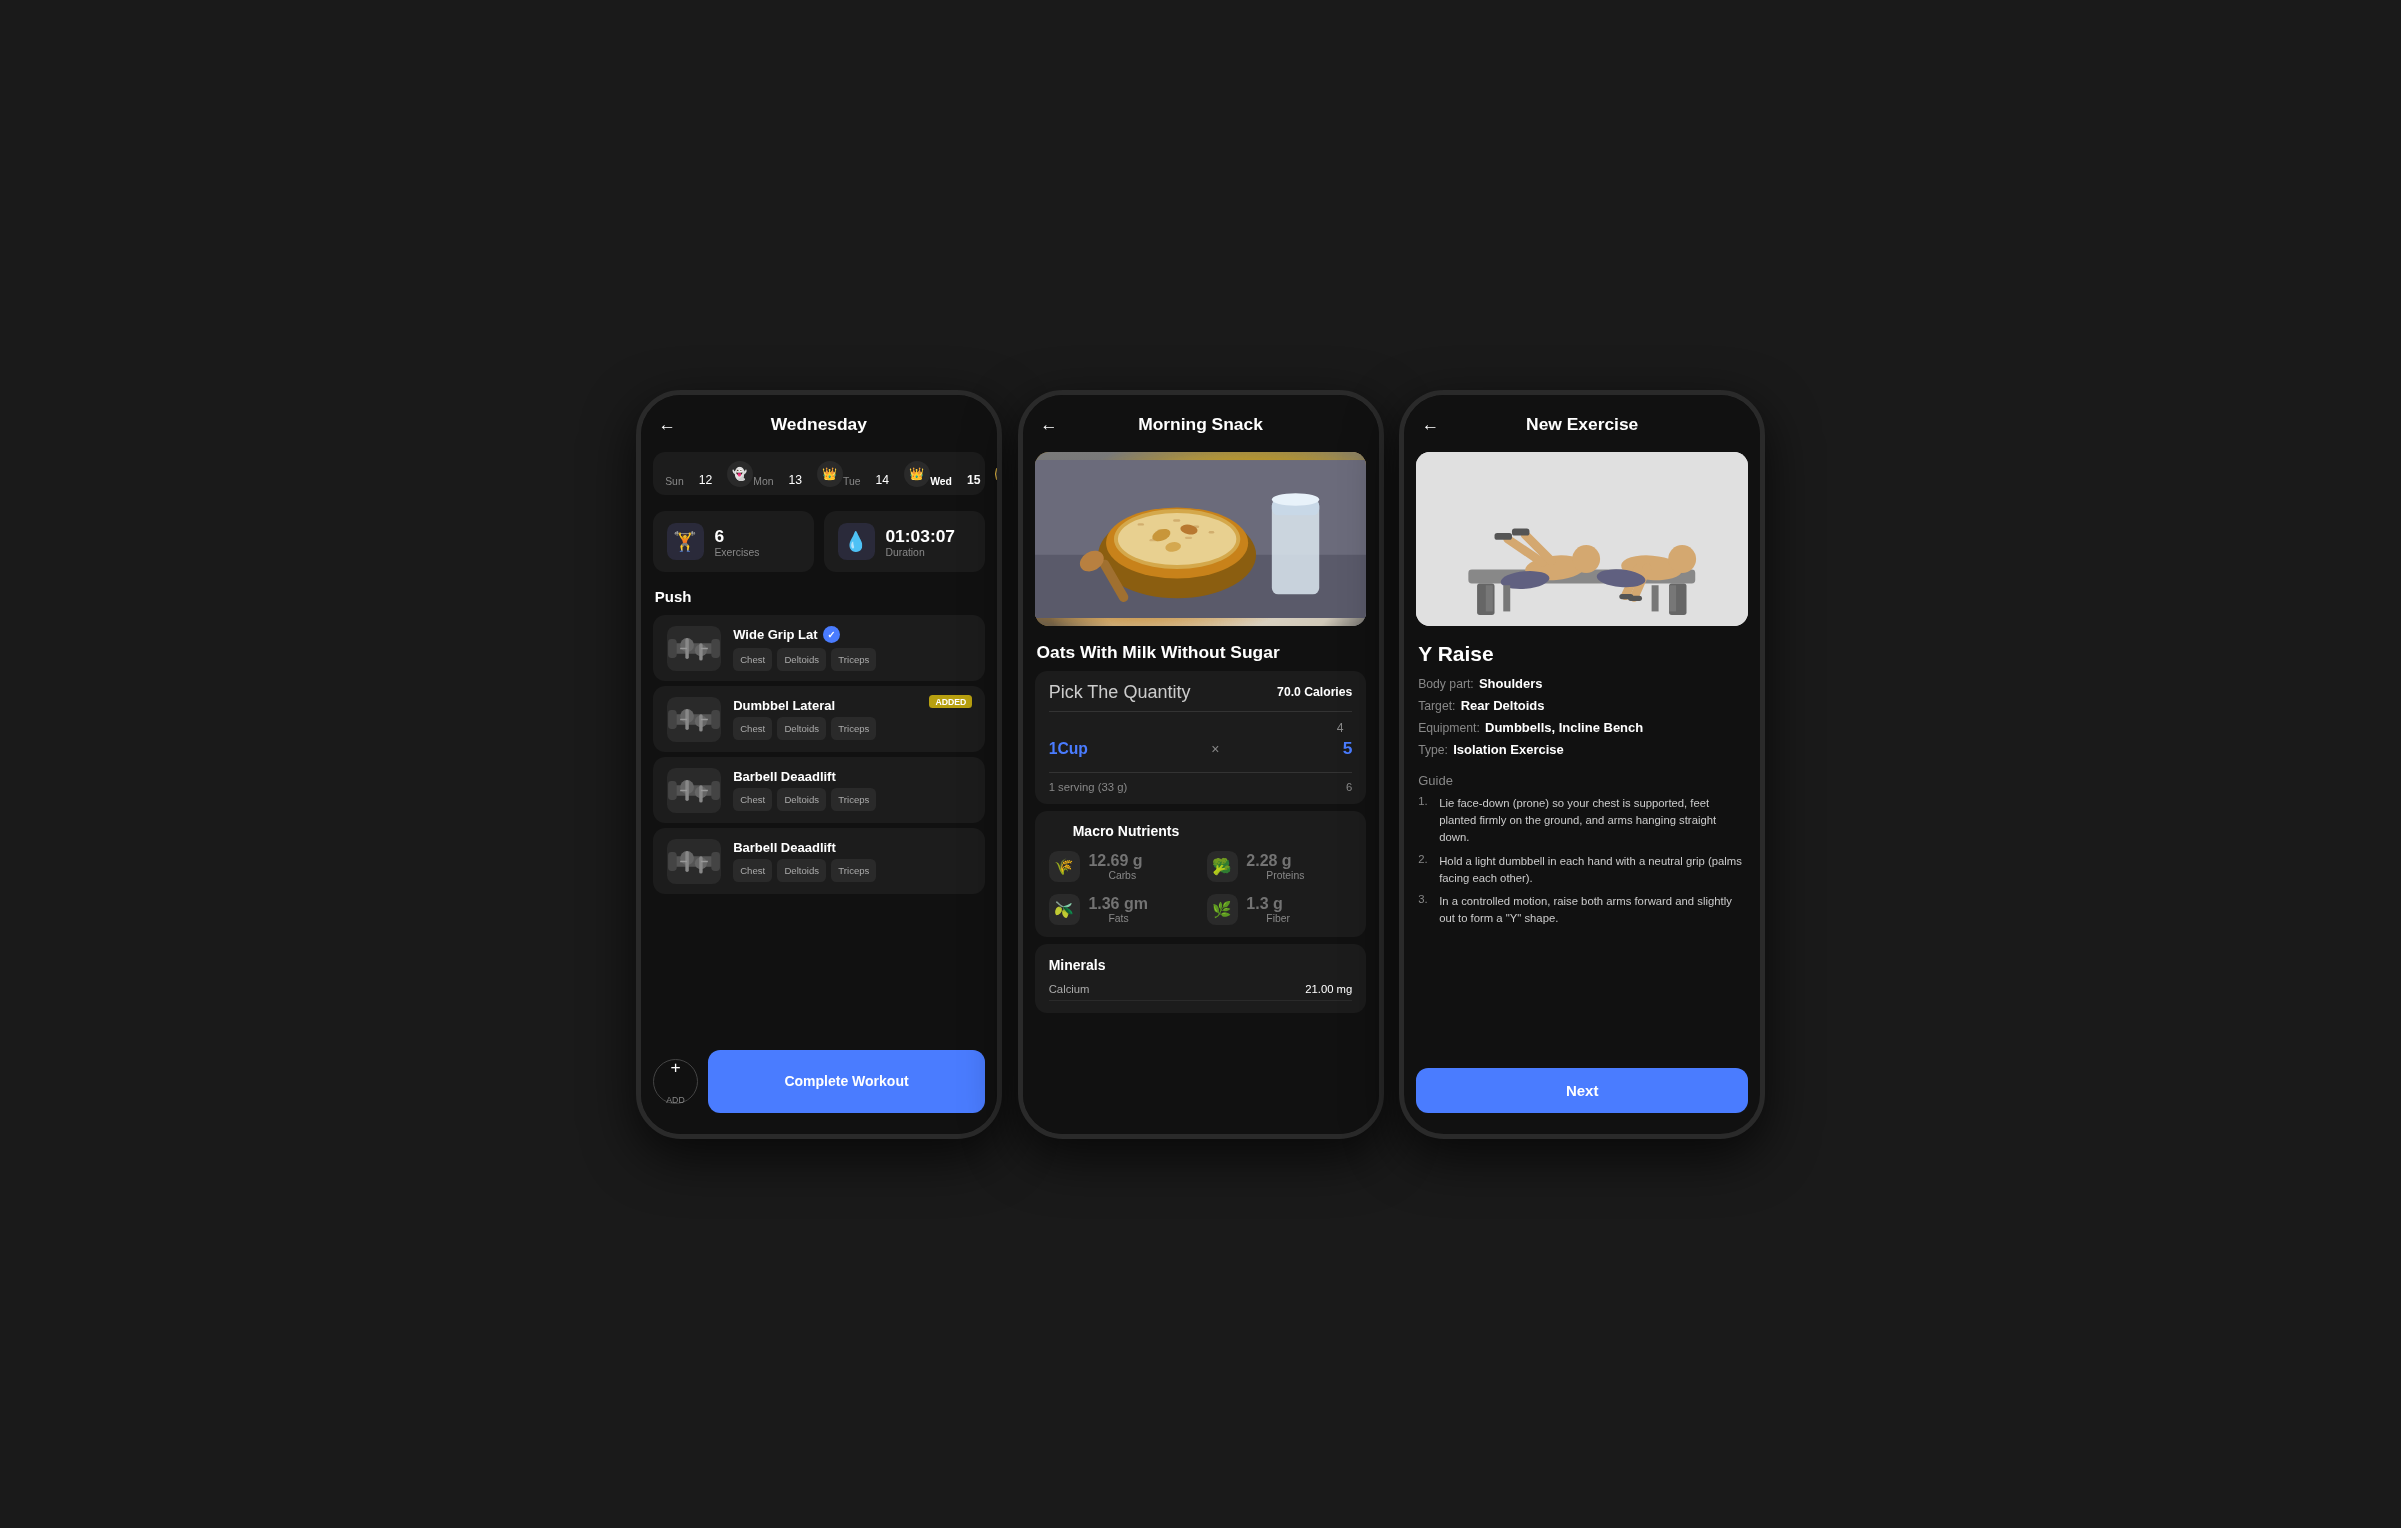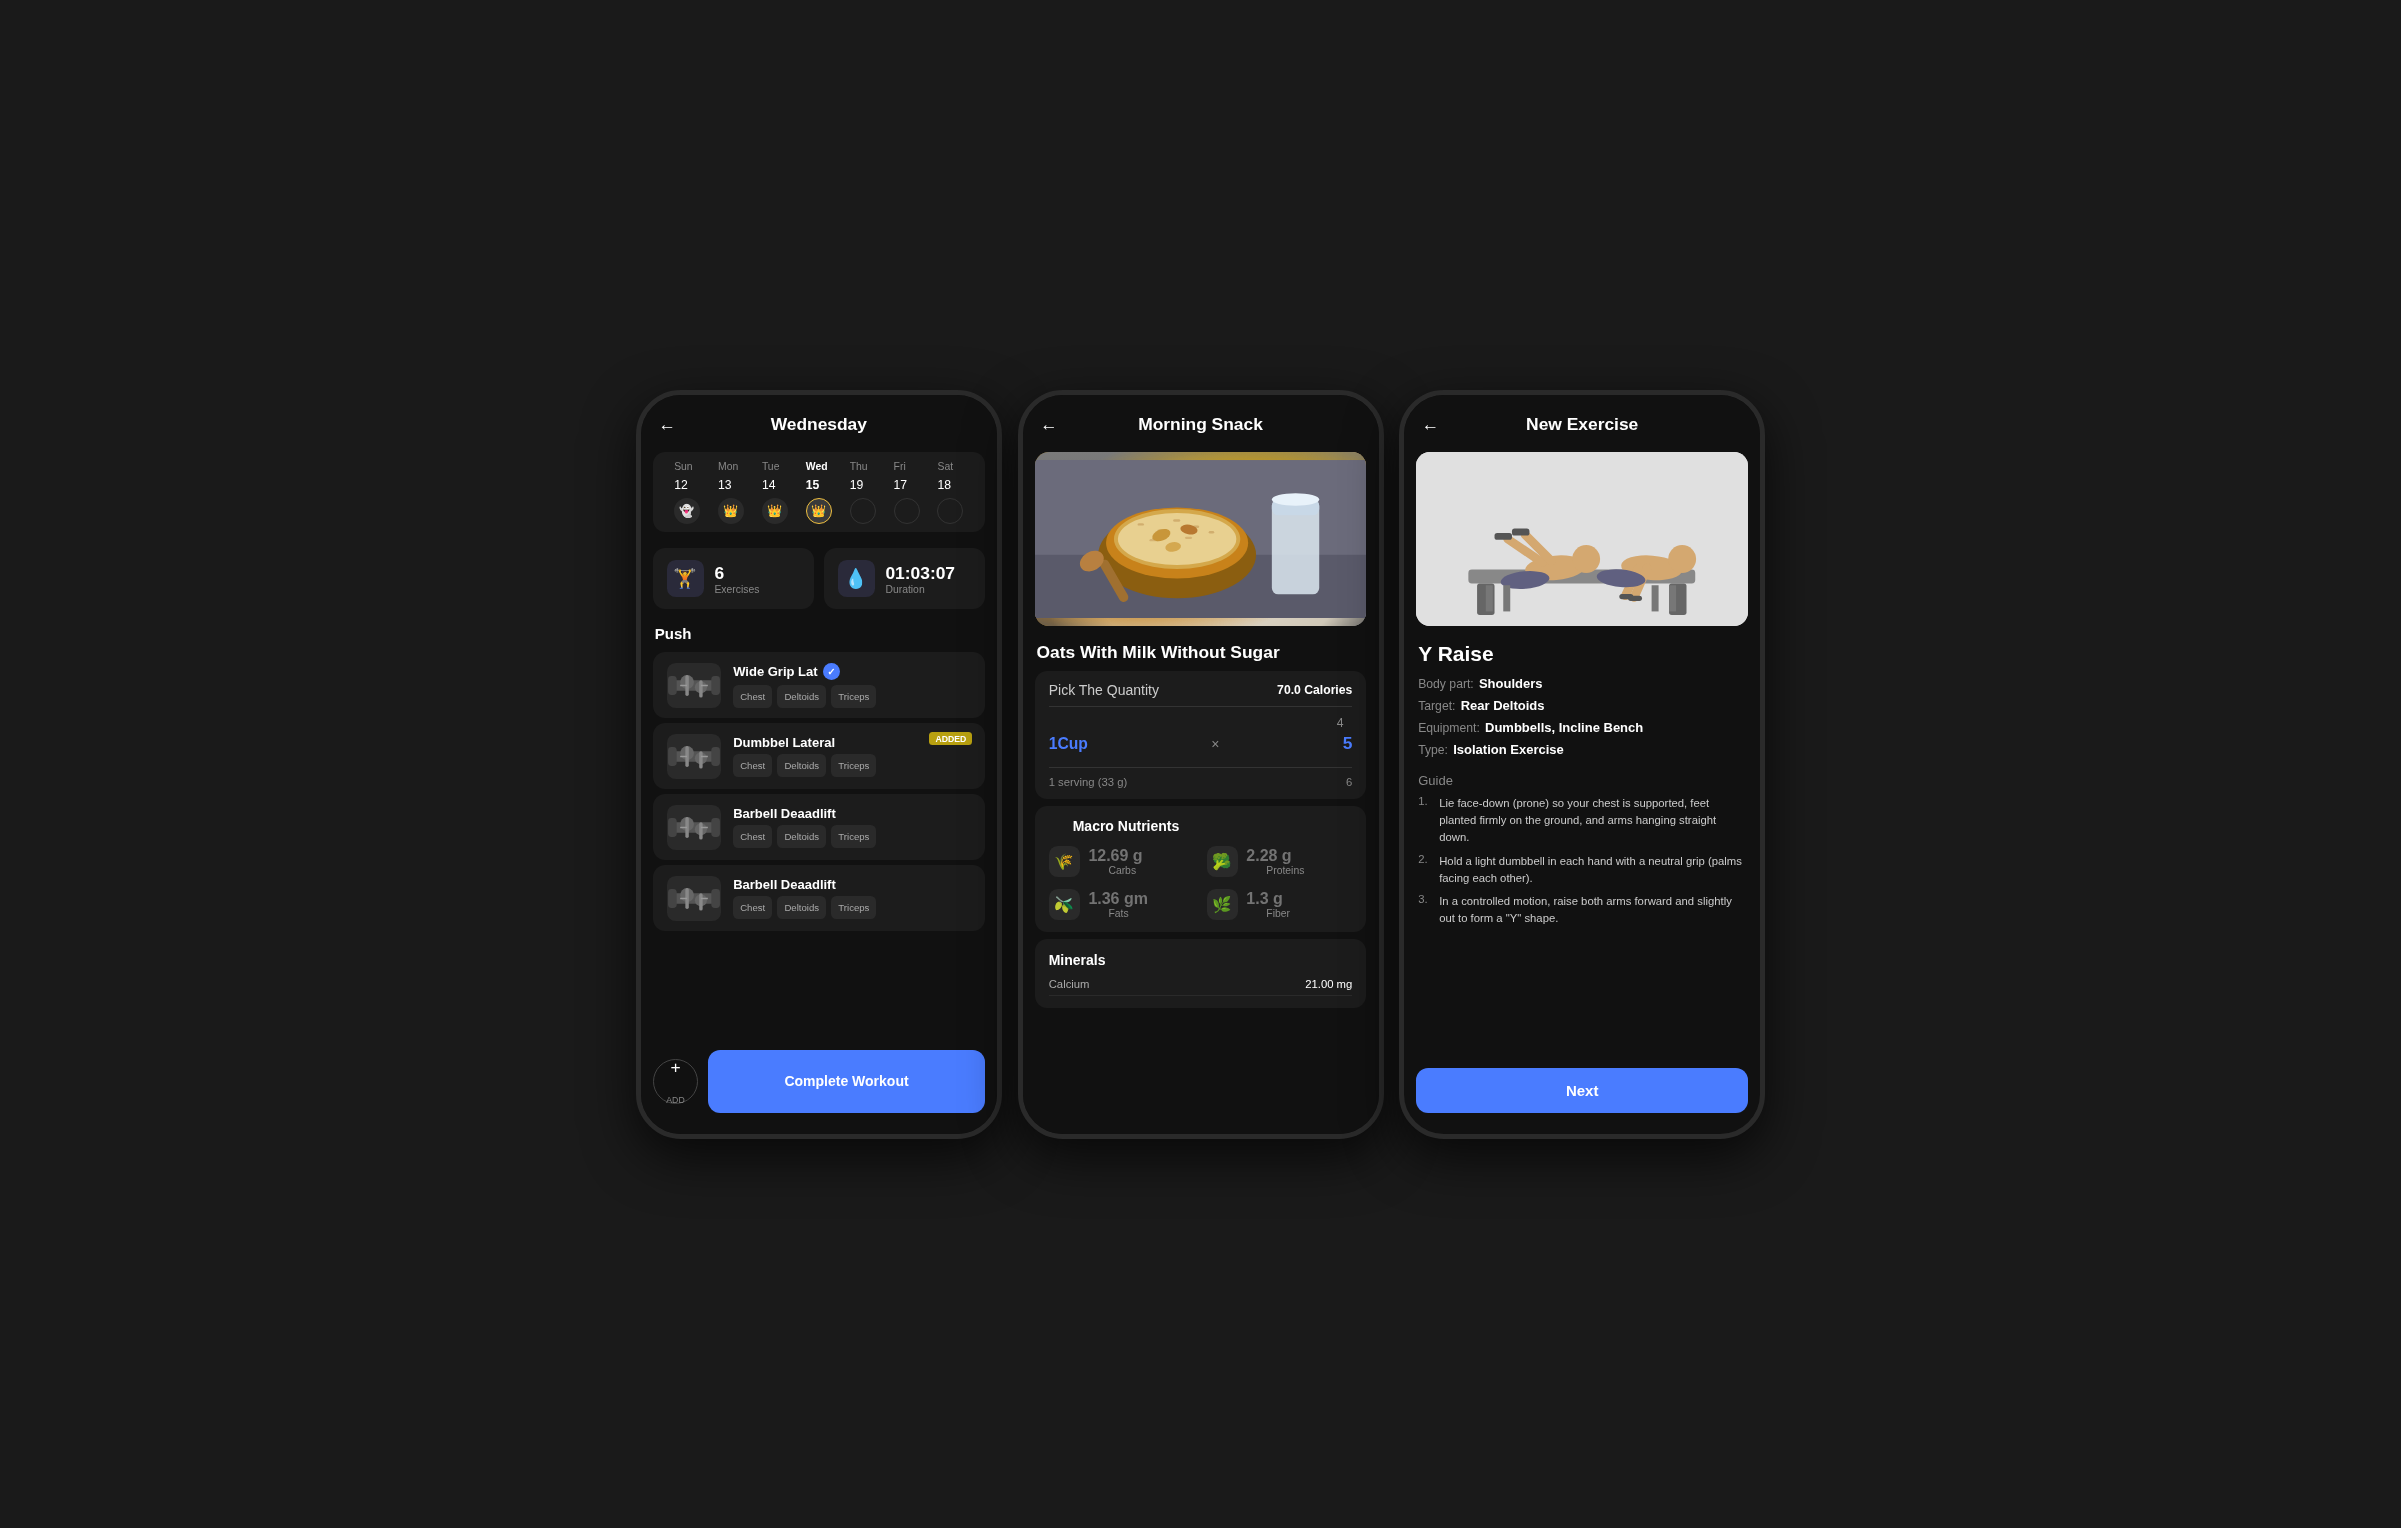--- a/index.html
+++ b/index.html
@@ -65,23 +65,23 @@
     .calendar-strip {
       display: flex;
       justify-content: space-around;
       padding: 8.7px 12.2px;
       background: #1c1c1c;
       margin: 7px 12.2px;
       border-radius: 12.2px;
     }
     .cal-day {
       display: flex;
-      flex-direction: column;
-      align-items: flex-start;
-      gap: 6px;
+      flex-direction: row;
+      align-items: flex-end;
+      gap: 15px;
     }
     .cal-day-name {
       font-size: 10.4px;
       color: #888;
     }
     .cal-day-num {
       font-size: 12.2px;
       color: #fff;
       font-weight: 500;
     }
@@ -294,21 +294,21 @@
       margin: 3.5px 12.2px;
       background: #1c1c1c;
       border-radius: 12.2px;
       padding: 10.4px 14px;
     }
     .quantity-row {
       display: flex;
       justify-content: space-between;
       align-items: center;
     }
-    .quantity-label { color: #ccc; font-size: 14px; }
+    .quantity-label { color: #ccc; font-size: 18px; }
     .quantity-calories { color: #fff; font-size: 12.2px; font-weight: 600; }
     .quantity-divider { height: 0.9px; background: #333; margin: 8.7px 0; }
     .quantity-num-row {
       display: flex;
       justify-content: flex-end;
       padding-right: 8.7px;
     }
     .quantity-num { color: #888; font-size: 12.2px; }
     .quantity-picker-row {
       display: flex;

